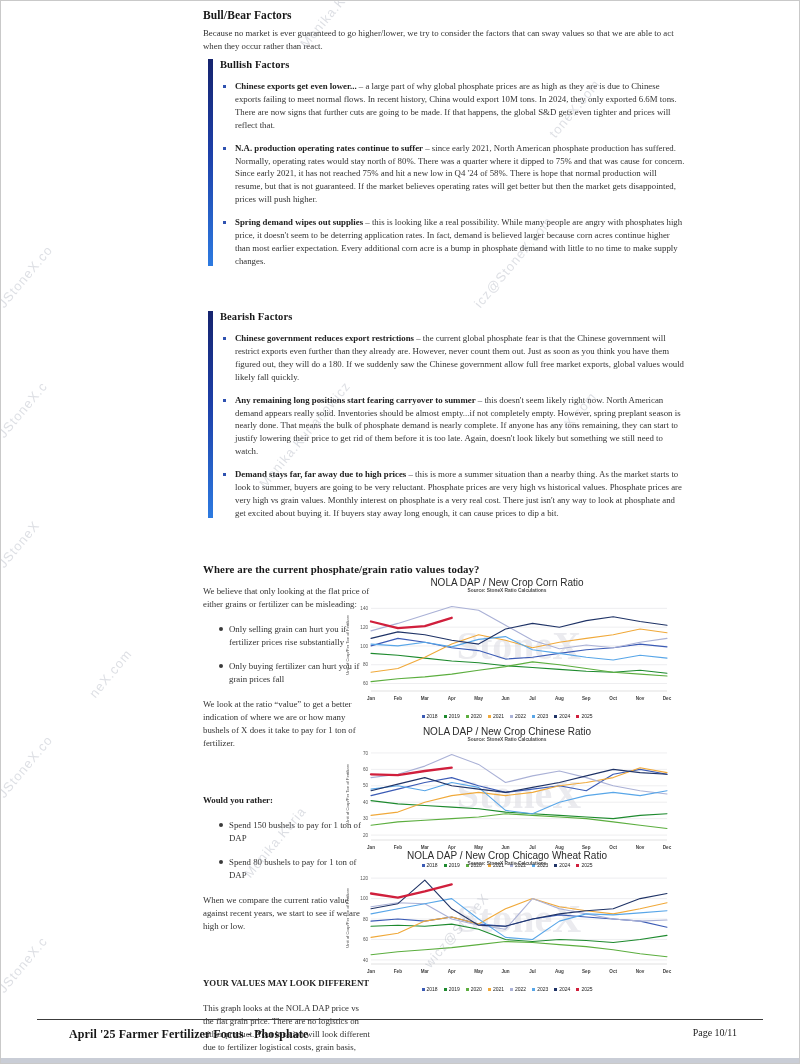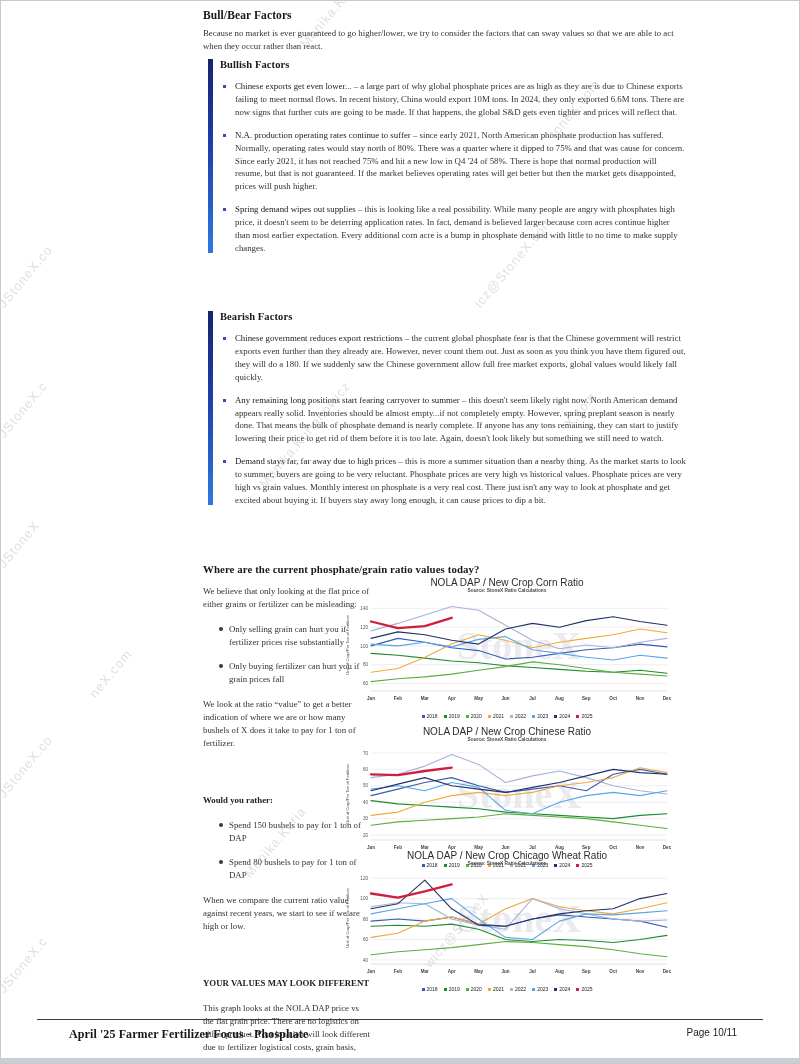--- a/index.html
+++ b/index.html
@@ -18,21 +18,21 @@
   #bullish-block { top:56px; }
   #bearish-block { top:308px; }
   .vbar { position:absolute; left:0; top:2px; bottom:2px; width:5px;
           background:linear-gradient(180deg,#16246e 0%, #1d3fa8 45%, #2d7ae0 100%); }
   .factor-inner { margin-left:12px; }
   .factor-heading { font-size:10.5px; padding-top:2px; }
   .factor-list { list-style:none; margin-top:6px; }
   .factor-list li { position:relative; padding-left:15px; margin-top:10px;
                     font-size:8.8px; line-height:12.9px; width:466px; }
   .sq-marker { position:absolute; left:3px; top:5px; width:3px; height:3px; background:#2f52b0; }
-  .lead { font-weight:normal; color:#222;text-align:center; }
+  .lead { font-weight:bold; color:#222;text-align:center; }
 
   #ratio-heading { position:absolute; left:202px; top:562px; font-size:10.8px; width:400px; }
   #ratio-left { position:absolute; left:202px; top:584px; width:167px; font-size:8.8px; line-height:13px; }
   #ratio-left p { margin-bottom:12px; }
   #ratio-left .boldp { font-weight:bold; color:#222;margin-top:44px; }
   .sub-list { list-style:none; margin:0 0 12px 14px; }
   .sub-list li { position:relative; padding-left:12px; margin-bottom:11px; }
   .dot-marker { position:absolute; left:2px; top:4px; width:4px; height:4px; border-radius:50%; background:#3a3a3a; }
 
   #charts { position:absolute; left:340px; top:576px; width:332px; }
@@ -47,21 +47,21 @@
   .legend span.item { display:inline-flex; align-items:center; gap:2px; }
   .legend i { width:3px; height:3px; display:inline-block; }
 
   .wm { position:absolute; transform:rotate(-50deg); transform-origin:left top;
         font-family:"Liberation Sans",sans-serif; font-size:13px; letter-spacing:1px;
         color:rgba(165,172,184,0.38); white-space:nowrap; pointer-events:none; z-index:5; }
 
   #footer-rule { position:absolute; left:36px; right:36px; top:1018px; border-top:1.4px solid #3c3c3c; }
   #footer-title { position:absolute; left:68px; top:1026px; font-size:12px; }
   #footer-page { position:absolute; right:62px; top:1026px; font-size:10px; color:#1c1c1c;
-                 font-family:Liberation Sans, sans-serif; }
+                 font-family:Liberation Serif, serif; }
   #bottom-bar { position:absolute; left:0; right:0; bottom:0; height:5px; background:#c9cdd6; }
 </style>
 </head>
 <body>
 
 <div id="page">
 
   <div id="bullbear-title" class="hd">Bull/Bear Factors</div>
   <div id="intro">Because no market is ever guaranteed to go higher/lower, we try to consider the factors that can sway values so that we are able to act when they occur rather than react.</div>
 

